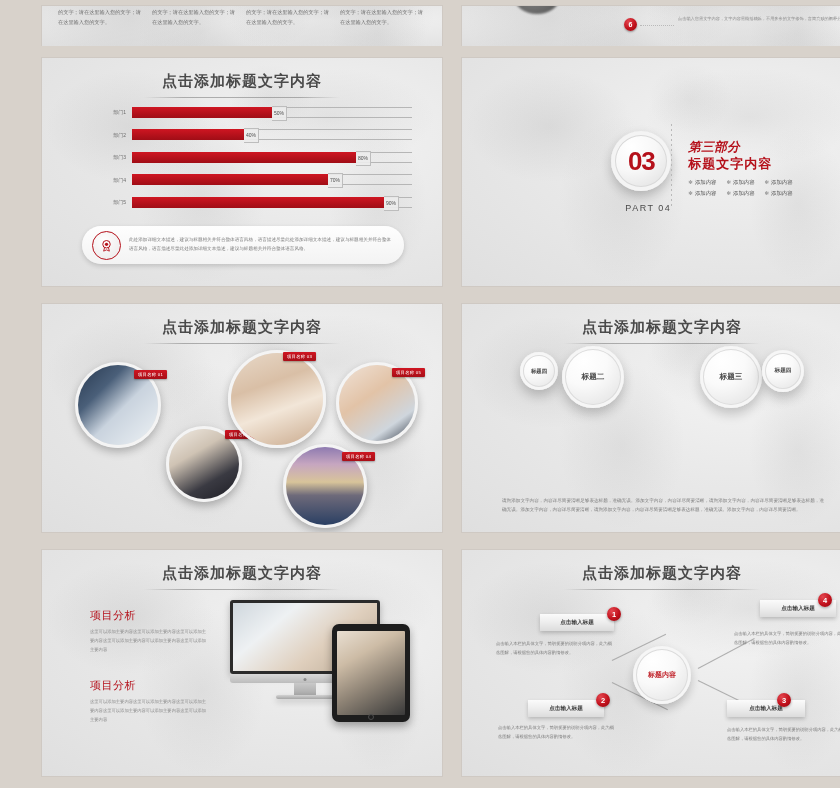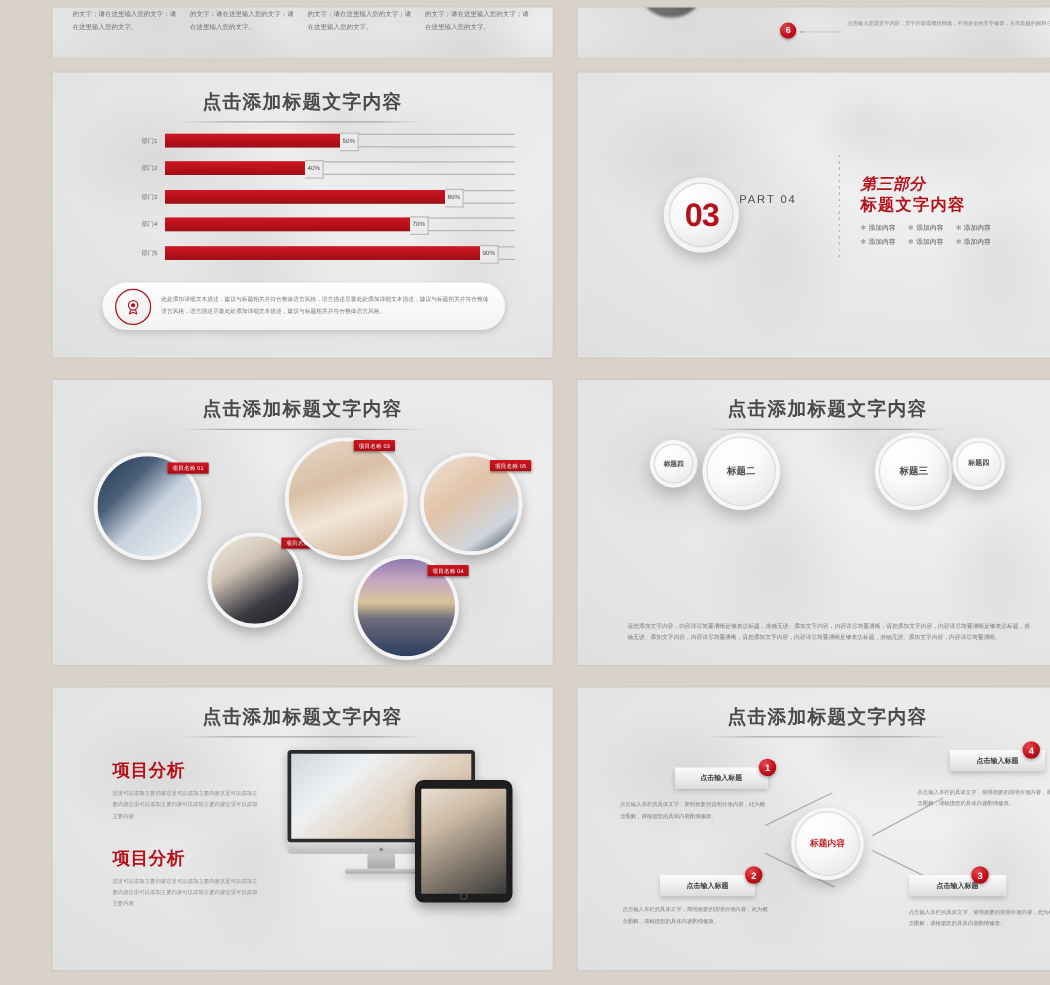--- a/index.html
+++ b/index.html
@@ -91,21 +91,21 @@
     width:27px;height:27px;border-radius:50%;flex:none;margin-right:8px;
     border:1.5px solid #b5111b;
     background:radial-gradient(circle at 40% 32%,#fff 0%,#f0eeee 70%);
     display:flex;align-items:center;justify-content:center;
   }
   .medal svg{display:block;}
   .note-text{font-size:4.6px;line-height:1.95;color:#7a7a7a;}
 
   
   .part-wrap{position:absolute;left:0;right:0;top:0;bottom:0;display:flex;align-items:center;justify-content:center;gap:0;}
-  .part-left{width:140px;display:flex;flex-direction:row;align-items:flex-start;}
+  .part-left{width:140px;display:flex;flex-direction:column;align-items:flex-end;}
   .disc{
     width:60px;height:60px;border-radius:50%;
     background:radial-gradient(circle at 34% 26%,#ffffff 0%,#f7f7f7 42%,#e4e4e4 78%,#d2d2d2 100%);
     box-shadow:0 5px 11px rgba(0,0,0,.22), inset 0 0 0 4px #f4f4f4, inset 0 0 0 5px #d9d9d9;
     display:flex;align-items:center;justify-content:center;
     color:#b5111b;font-size:26px;font-weight:700;letter-spacing:-1px;
   }
   .part-label{margin-top:12px;font-size:9px;color:#4a4a4a;letter-spacing:1.5px;}
   .part-divider{width:1px;height:82px;background:repeating-linear-gradient(180deg,#b9b9b9 0 2px,transparent 2px 5px);margin:0 16px 14px 0;}
   .part-right{padding-bottom:8px;}
@@ -144,21 +144,21 @@
     color:#4a4a4a;font-weight:600;
   }
   .bub.main{color:#c0232b;}
   .bub-para{
     position:absolute;left:40px;right:38px;bottom:18px;
     font-size:4.6px;line-height:2;color:#7b7b7b;text-align:justify;
   }
 
   
   .dv-left{position:absolute;left:48px;top:58px;width:120px;}
-  .dv-h{color:#b5111b;font-size:14px;font-weight:700;letter-spacing:.5px;}
+  .dv-h{color:#b5111b;font-size:11px;font-weight:400;letter-spacing:.5px;}
   .dv-p{font-size:4.3px;line-height:2.05;color:#8b8b8b;margin-top:5px;}
   .monitor{position:absolute;left:188px;top:50px;width:150px;}
   .mon-screen{
     width:150px;height:74px;border:3px solid #2b2b2b;border-radius:3px;box-sizing:border-box;
     background:linear-gradient(140deg,#cfd7dd 0%,#eef1f3 30%,#dfcfbd 62%,#b9a892 100%);
     box-shadow:0 3px 7px rgba(0,0,0,.25);overflow:hidden;
   }
   .mon-chin{width:150px;height:9px;background:linear-gradient(180deg,#d9d9d9,#bcbcbc);border-radius:0 0 3px 3px;
     position:relative;}
   .mon-chin:after{content:"";position:absolute;left:50%;top:4px;transform:translateX(-50%);

